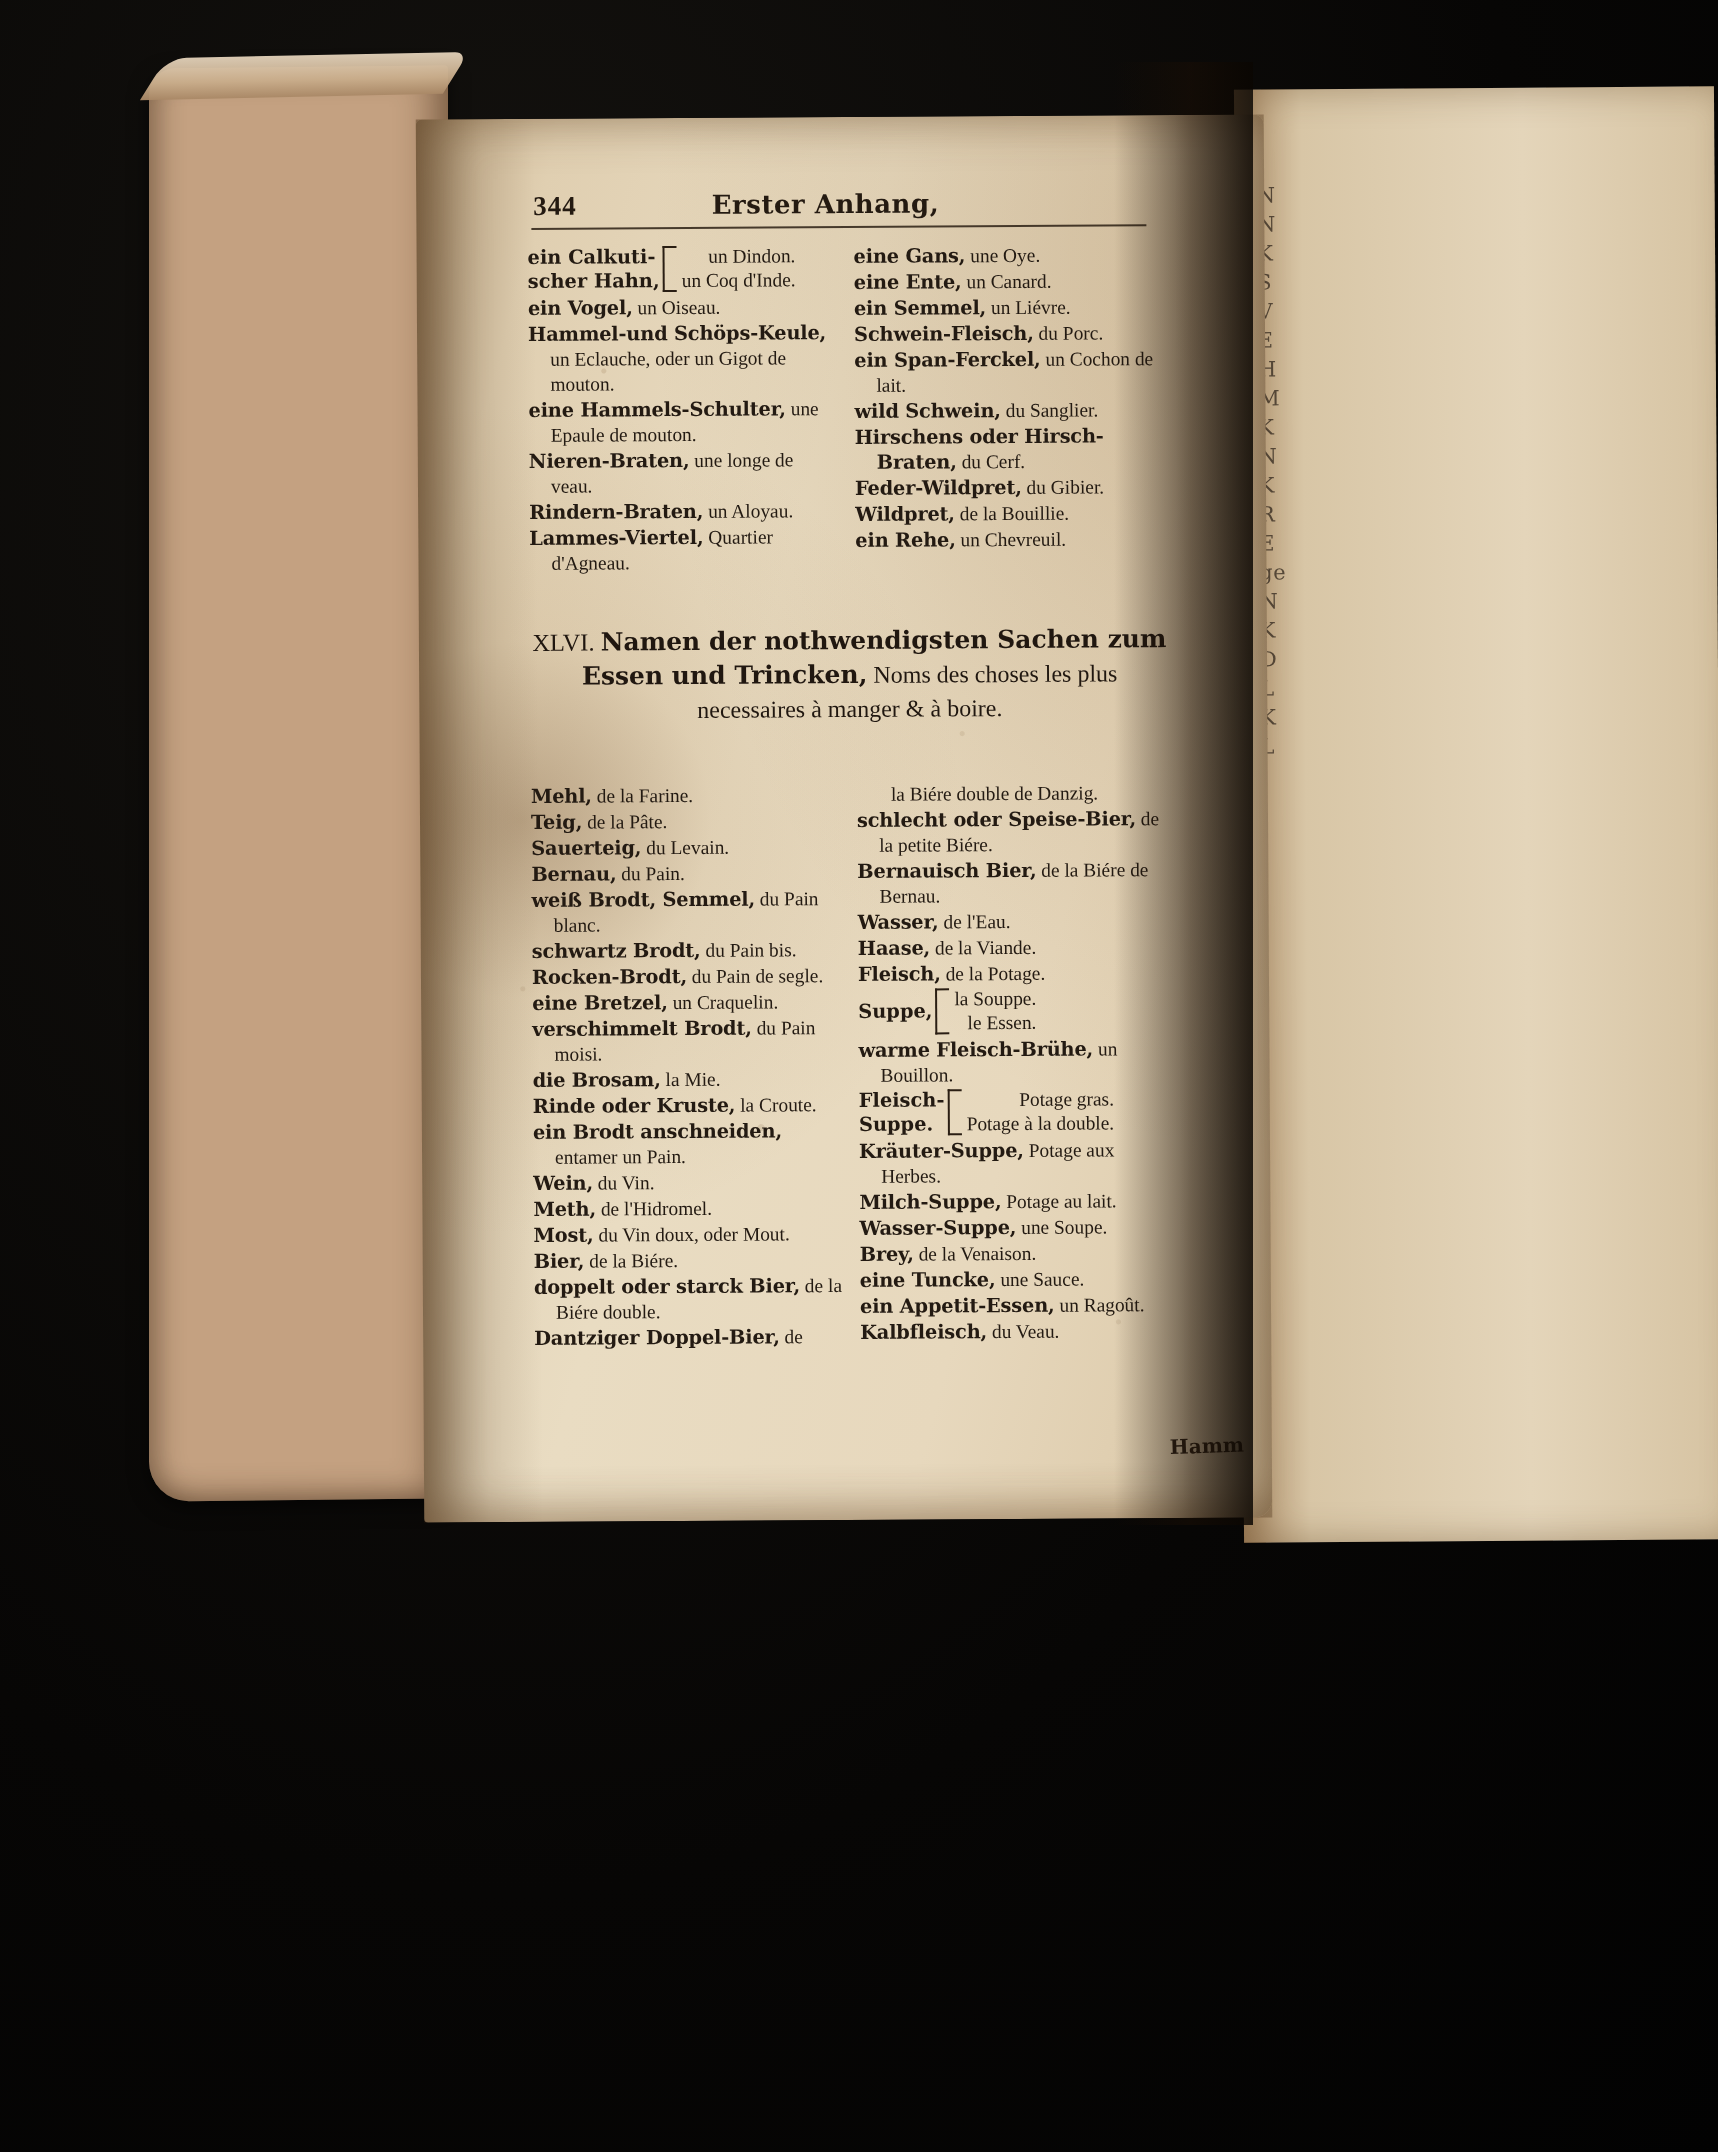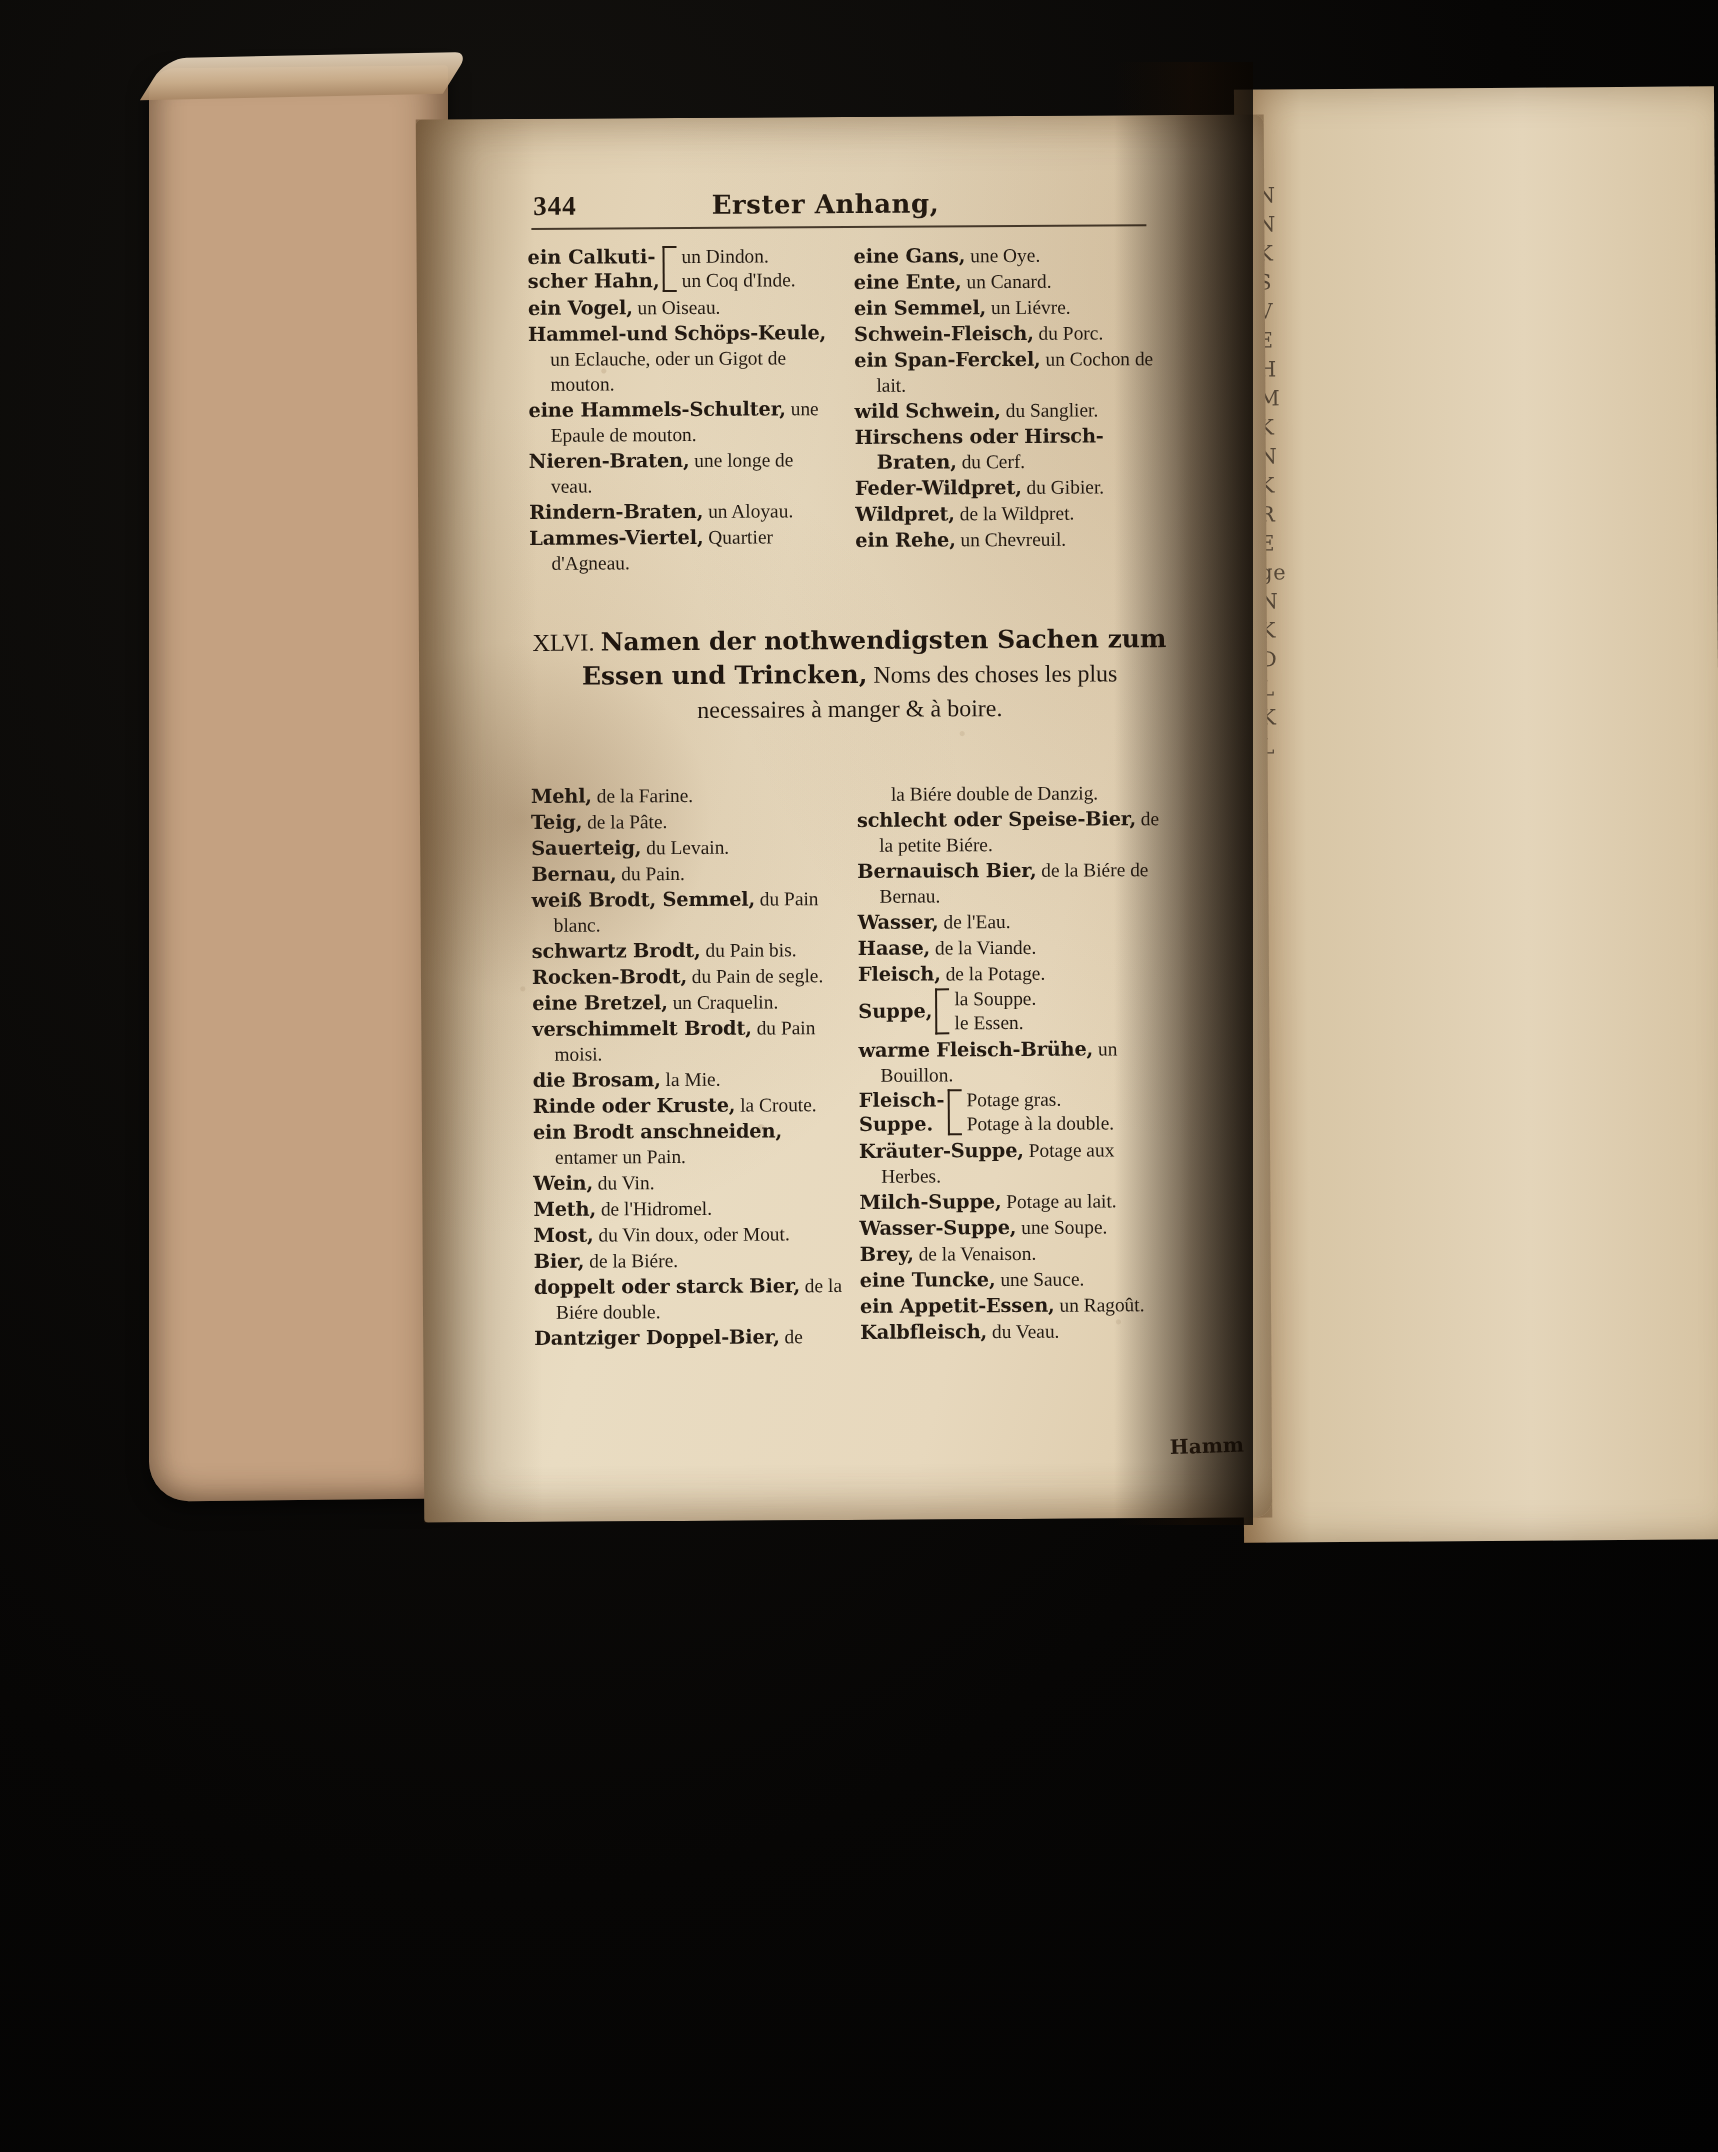--- a/index.html
+++ b/index.html
@@ -225,20 +225,21 @@
   .brace-entry .bracket {
     width: 12px;
     align-self: stretch;
     margin: 1px 5px 1px 3px;
     border-left: 2px solid #2a1e13;
     border-top: 2px solid #2a1e13;
     border-bottom: 2px solid #2a1e13;
   }
   .brace-entry .rhs {
     font-family: "Liberation Serif", serif;
+    text-align: right;
   }
   .brace-entry .rhs div { white-space: nowrap; }
 
   
   #section-heading {
     position: absolute;
     left: 111px;
     top: 507px;
     width: 639px;
     text-align: center;
@@ -349,21 +350,21 @@
 
           <div class="col">
             <div class="entry"><span class="de">eine Gans,</span> <span class="fr">une Oye.</span></div>
             <div class="entry"><span class="de">eine Ente,</span> <span class="fr">un Canard.</span></div>
             <div class="entry"><span class="de">ein Semmel,</span> <span class="fr">un Liévre.</span></div>
             <div class="entry"><span class="de">Schwein-Fleisch,</span> <span class="fr">du Porc.</span></div>
             <div class="entry"><span class="de">ein Span-Ferckel,</span> <span class="fr">un Cochon de lait.</span></div>
             <div class="entry"><span class="de">wild Schwein,</span> <span class="fr">du Sanglier.</span></div>
             <div class="entry"><span class="de">Hirschens oder Hirsch-Braten,</span> <span class="fr">du Cerf.</span></div>
             <div class="entry"><span class="de">Feder-Wildpret,</span> <span class="fr">du Gibier.</span></div>
-            <div class="entry"><span class="de">Wildpret,</span> <span class="fr">de la Wildpret.</span></div>
+            <div class="entry"><span class="de">Wildpret,</span> <span class="fr">de la Bouillie.</span></div>
             <div class="entry"><span class="de">ein Rehe,</span> <span class="fr">un Chevreuil.</span></div>
           </div>
         </div>
 
         <div id="section-heading">
           <span class="roman">XLVI.</span>
           <span class="de">Namen der nothwendigsten Sachen zum Essen und Trincken,</span>
           <span class="fr">Noms des choses les plus necessaires à manger &amp; à boire.</span>
         </div>
 

